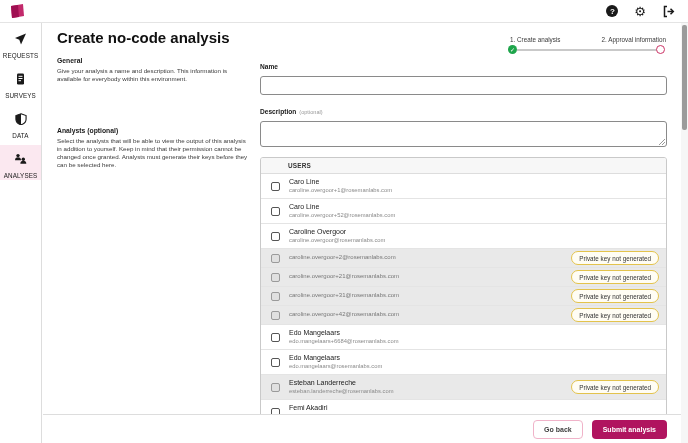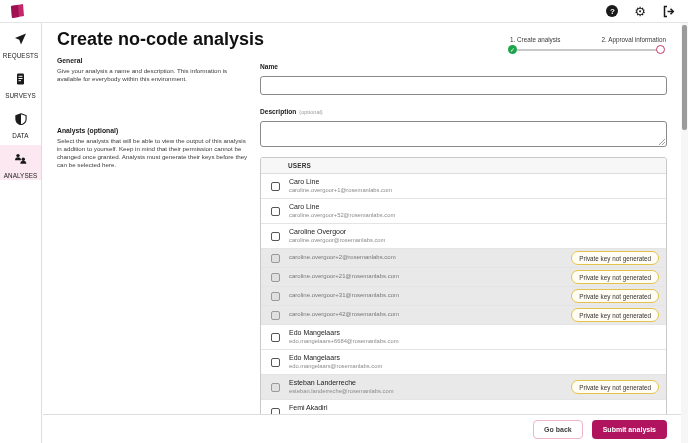--- a/index.html
+++ b/index.html
@@ -16,21 +16,21 @@
   .logout-icon { cursor:pointer; display:flex; }
 
   
   .sidebar { position:absolute; top:23px; left:0; width:42px; bottom:0; background:#fff; border-right:1px solid #ddd; padding-top:2px; z-index:4; }
   .side-item { width:100%; text-align:center; padding:6px 0; margin-bottom:5px; cursor:pointer; height:35px; }
   .side-item.active { background:#fbe8f0; }
   .side-label { display:block; font-size:6.3px; color:#1a1a1a; margin-top:3px; letter-spacing:0.1px; }
   .side-icon { display:inline-block; height:12px; }
 
   
-  .page-title { position:absolute; left:57px; top:29px; font-size:18px; font-weight:bold; color:#101010; }
+  .page-title { position:absolute; left:57px; top:29px; font-size:15px; font-weight:bold; color:#101010; }
   .stepper { position:absolute; left:505px; right:22px; top:36px; height:20px; }
   .step-label-1 { position:absolute; left:5px; top:0; font-size:6.3px; color:#3a3a3a; white-space:nowrap; }
   .step-label-2 { position:absolute; right:0; top:0; font-size:6.3px; color:#3a3a3a; white-space:nowrap; }
   .step-line { position:absolute; left:12px; right:8px; top:13px; height:1.5px; background:#c9c9c9; }
   .step-dot-complete { position:absolute; left:3px; top:9px; width:9px; height:9px; border-radius:50%; background:#1ea54b; color:#fff; font-size:6px; display:flex; align-items:center; justify-content:center; }
   .step-dot-complete::before { content:"\2713"; }
   .step-dot-pending { position:absolute; right:1px; top:9px; width:9px; height:9px; border-radius:50%; background:#fff; border:1.5px solid #cc3366; }
 
   
   .col-left { position:absolute; left:57px; top:57px; width:191px; }

